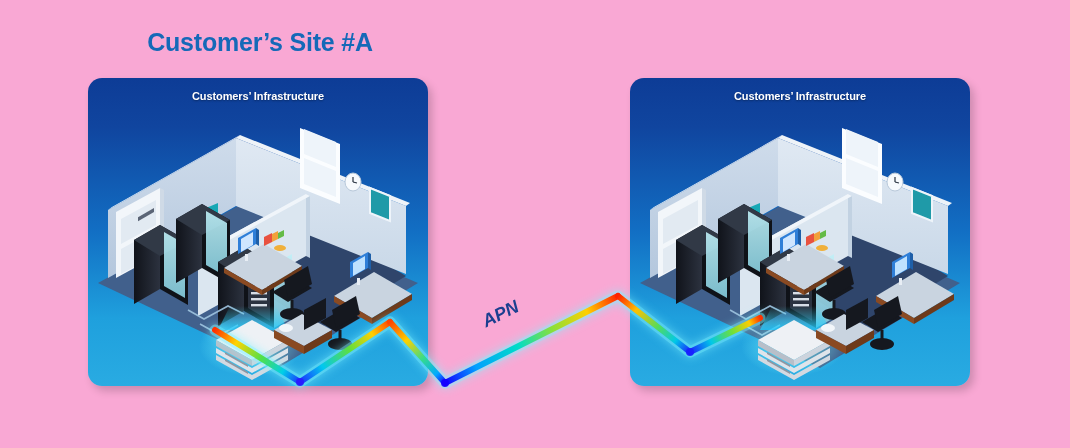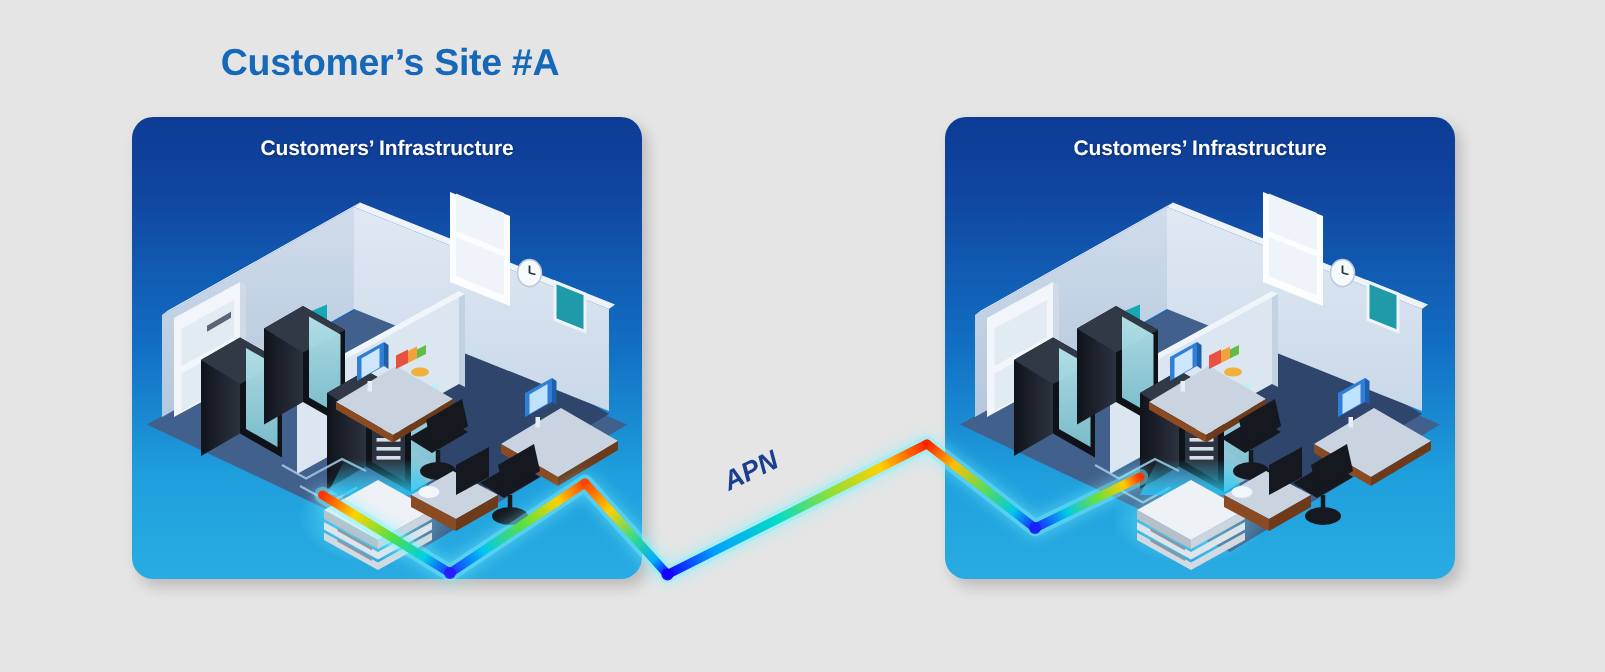--- a/index.html
+++ b/index.html
@@ -1,39 +1,39 @@
 <!DOCTYPE html>
 <html><head>
 <meta charset="utf-8">
 <style>
   html,body{margin:0;padding:0;background:#ffffff;}
   body{width:1070px;height:448px;overflow:hidden;
        font-family:"Liberation Sans","DejaVu Sans",sans-serif;}
-  #stage{position:relative;width:1070px;height:448px;background:#e5e5e5;}
+  #stage{position:relative;width:1070px;height:448px;background:#f9a8d4;}
 
   .site-title{
     position:absolute;text-align:center;
     font-size:25px;font-weight:bold;letter-spacing:-0.2px;
     color:#1569b8;white-space:nowrap;
   }
   #title-a{left:100px;top:28px;width:320px;}
   #title-b{left:648px;top:28px;width:320px;}
 
   .site-panel{
     position:absolute;width:340px;height:308px;
     border-radius:14px;overflow:hidden;
     background:linear-gradient(180deg,#0d3c96 0%,#10459f 16%,#126fc4 50%,#1fa0dd 78%,#29abe2 100%);
     box-shadow:4px 5px 9px rgba(0,0,0,0.18);
   }
   #panel-a{left:88px;top:78px;}
   #panel-b{left:630px;top:78px;}
 
   .panel-label{
     position:absolute;top:12px;left:0;width:100%;
-    text-align:center;color:#ffffff;font-size:14px;font-weight:bold;
+    text-align:center;color:#ffffff;font-size:11px;font-weight:bold;
     text-shadow:0 1px 2px rgba(0,0,0,.35);letter-spacing:-0.1px;
   }
   .scene{position:absolute;left:0;top:0;width:340px;height:308px;}
 
   .apn-label{
     position:absolute;left:479px;top:313px;
     font-size:18px;font-weight:bold;font-style:italic;
     color:#1b3f8f;
     transform:rotate(-26deg);transform-origin:left top;
     white-space:nowrap;

